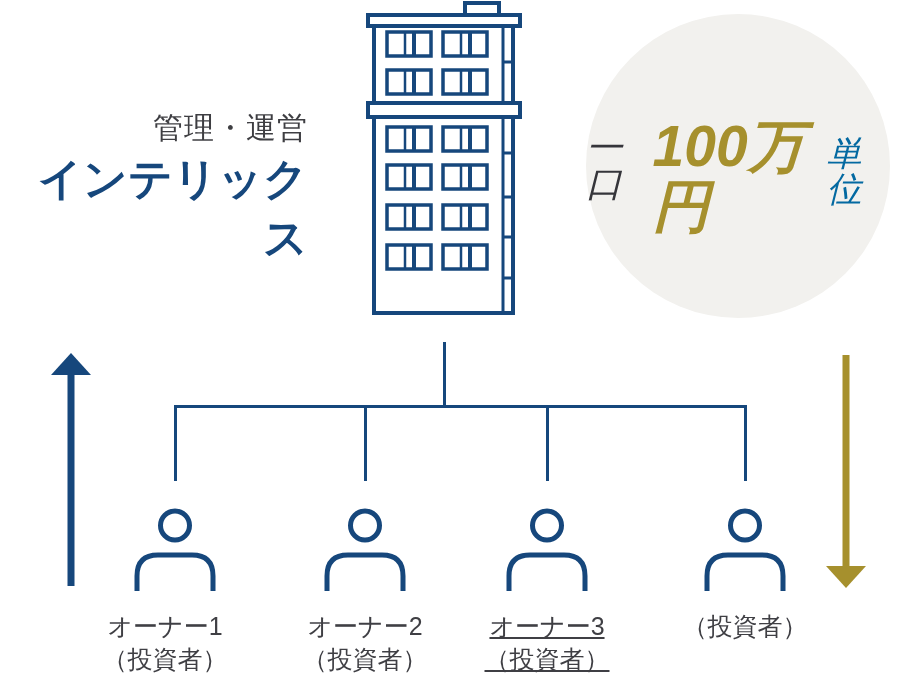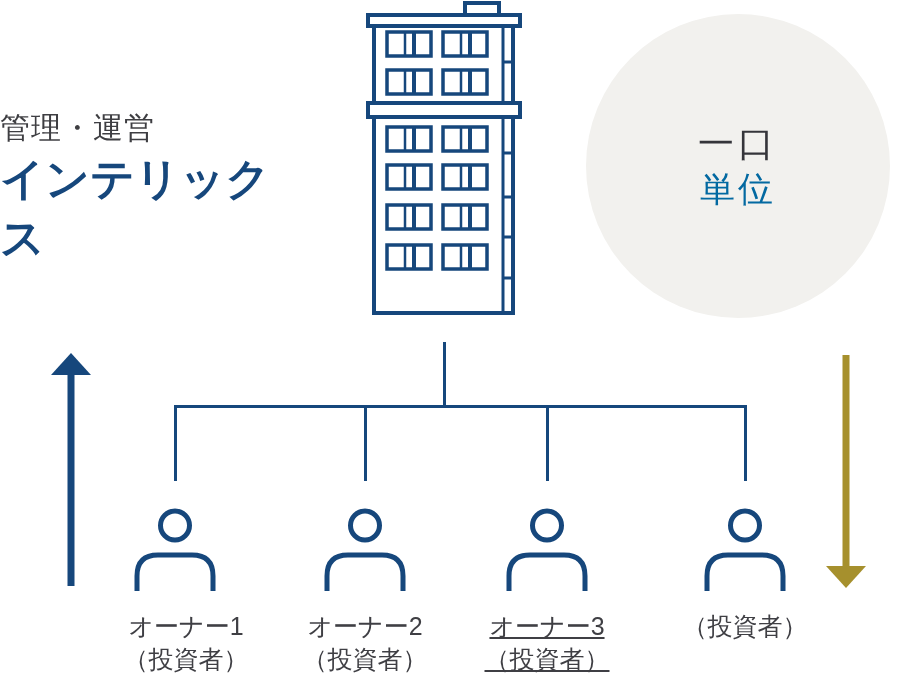--- a/index.html
+++ b/index.html
@@ -3,28 +3,28 @@
 <meta charset="utf-8">
 <style>
   html,body{margin:0;padding:0;background:#ffffff;}
   .canvas{
     position:relative;width:916px;height:697px;background:#ffffff;
     font-family:"Liberation Sans","DejaVu Sans",sans-serif;overflow:hidden;
   }
   .abs{position:absolute;}
 
   
-  .manager{left:0;top:108px;width:308px;text-align:left;}
+  .manager{left:0;top:108px;width:308px;text-align:right;}
   .manager-role{font-size:30px;font-weight:500;color:#3e3e42;letter-spacing:1px;}
   .manager-name{margin-top:1px;font-size:44px;font-weight:bold;color:#16477c;letter-spacing:0px;}
 
   
   .price-circle{
     left:586px;top:14px;width:304px;height:304px;border-radius:50%;
-    background:#f2f1ee;display:flex;flex-direction:column;align-items:center;justify-content:center;
+    background:#f2f1ee;display:flex;flex-direction:row;align-items:center;justify-content:center;font-style:italic;
   }
   .pc-line1{font-size:36px;color:#35353a;letter-spacing:4px;line-height:36px;}
   .pc-amount{margin-top:20px;font-size:57px;font-weight:bold;color:#a6902d;line-height:60px;}
   .pc-unit{margin-top:9px;font-size:35px;color:#0369a1;letter-spacing:3px;line-height:36px;}
 
   
   .line{background:#16477c;position:absolute;}
 
   
   .owner-label{width:160px;text-align:center;color:#3f3f44;font-size:25px;line-height:33px;top:610px;}
@@ -78,20 +78,21 @@
     <use href="#win" x="27" y="165"></use>
       <use href="#win" x="83" y="165"></use>
     <use href="#win" x="27" y="205"></use>
       <use href="#win" x="83" y="205"></use>
     <use href="#win" x="27" y="245"></use>
       <use href="#win" x="83" y="245"></use>
   </svg>
 
   <div class="abs price-circle">
     <div class="pc-line1">一口</div>
+    <div class="pc-amount">100万円</div>
     <div class="pc-unit">単位</div>
   </div>
 
   <div class="line" style="left:442.5px;top:342px;width:3.5px;height:63px;"></div>
   <div class="line" style="left:173.5px;top:404.5px;width:573px;height:3.5px;"></div>
   <div class="line" style="left:173.5px;top:404.5px;width:3.5px;height:76px;"></div>
   <div class="line" style="left:363.5px;top:404.5px;width:3.5px;height:76px;"></div>
   <div class="line" style="left:545.5px;top:404.5px;width:3.5px;height:76px;"></div>
   <div class="line" style="left:743.5px;top:404.5px;width:3.5px;height:76px;"></div>
 
@@ -102,21 +103,21 @@
 
   <svg style="left:826px;top:355px;" width="40" height="233" viewBox="0 0 40 233">
     <rect x="16.5" y="0" width="7" height="212" fill="#a6902d"></rect>
     <polygon points="0,211 40,211 20,233" fill="#a6902d"></polygon>
   </svg>
 
   <svg class="person" style="left:133px;top:505px;" width="84" height="86" viewBox="0 0 84 86">
     <circle cx="42" cy="20.5" r="14.5" fill="none" stroke="#16477c" stroke-width="5"></circle>
     <path d="M4,86 L4,71 Q4,50 25,50 L59,50 Q80,50 80,71 L80,86" fill="none" stroke="#16477c" stroke-width="5"></path>
   </svg>
-  <div class="abs owner-label" style="left:106px;text-align:center;">
+  <div class="abs owner-label" style="left:85px;text-align:center;">
     <div>オーナー1</div>
     <div>（投資者）</div>
   </div>
 
   <svg class="person" style="left:323px;top:505px;" width="84" height="86" viewBox="0 0 84 86">
     <circle cx="42" cy="20.5" r="14.5" fill="none" stroke="#16477c" stroke-width="5"></circle>
     <path d="M4,86 L4,71 Q4,50 25,50 L59,50 Q80,50 80,71 L80,86" fill="none" stroke="#16477c" stroke-width="5"></path>
   </svg>
   <div class="abs owner-label" style="left:285px;">
     <div>オーナー2</div>

